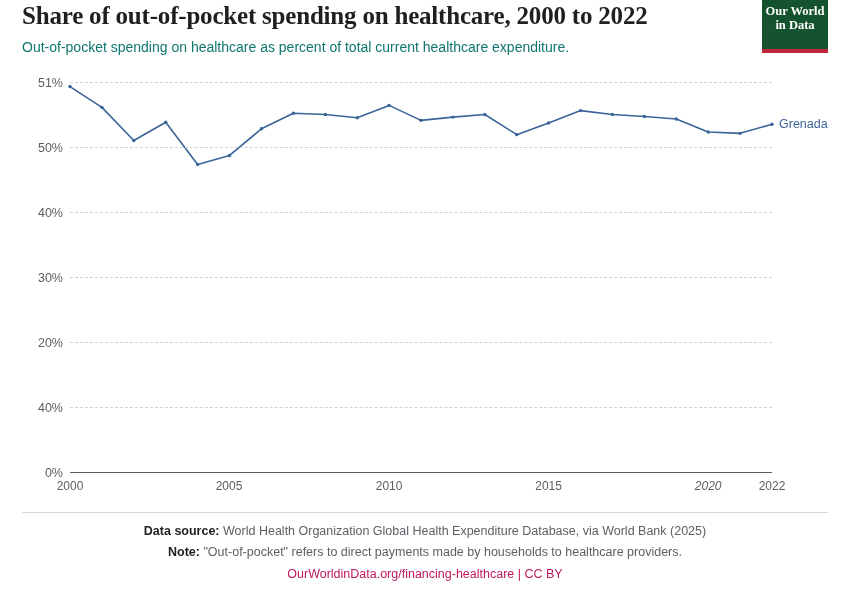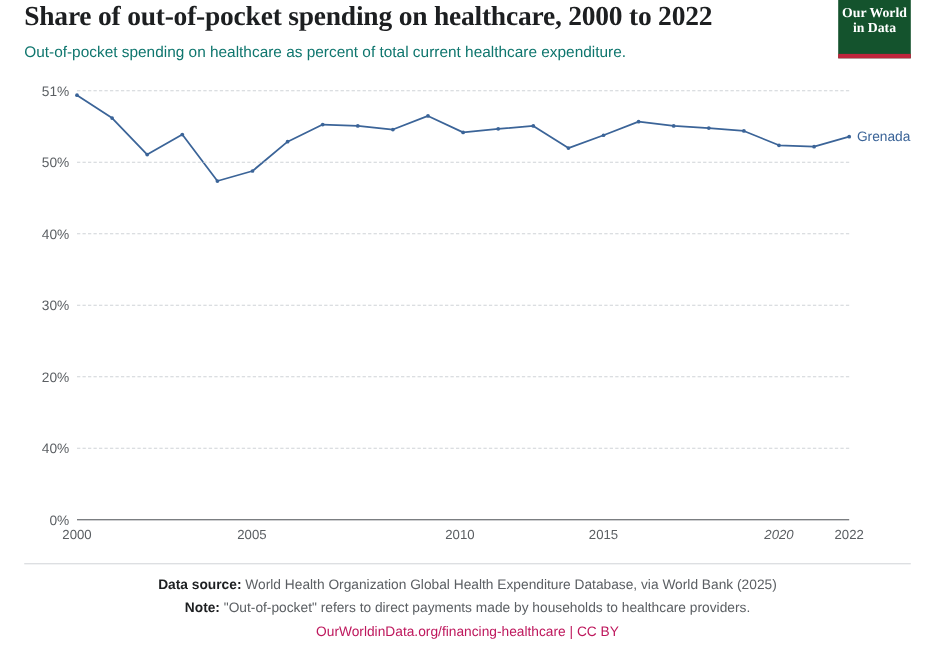--- a/index.html
+++ b/index.html
@@ -189,21 +189,21 @@
           <span class="ytick">40%</span>
         </div>
         <div class="gridline" style="top: 65px;">
           <span class="ytick">50%</span>
         </div>
         <div class="gridline" style="top: 0px;">
           <span class="ytick">51%</span>
         </div>
         <div class="xtick" style="left: 0px;">2000</div>
         <div class="xtick" style="left: 159px;">2005</div>
-        <div class="xtick" style="left: 319.091px; margin-left: 29px;">2010</div>
+        <div class="xtick" style="left: 319.091px;">2010</div>
         <div class="xtick" style="left: 478.636px;">2015</div>
         <div class="xtick" style="left: 638.182px; font-style: italic;">2020</div>
         <div class="xtick" style="left: 702px;">2022</div>
         <div class="series-label" style="left: 709px; top: 42.25px;">Grenada</div>
       </div>
   </div>
 
   <div class="footer">
     <p class="row">
       <span class="lbl">Data source:</span>

